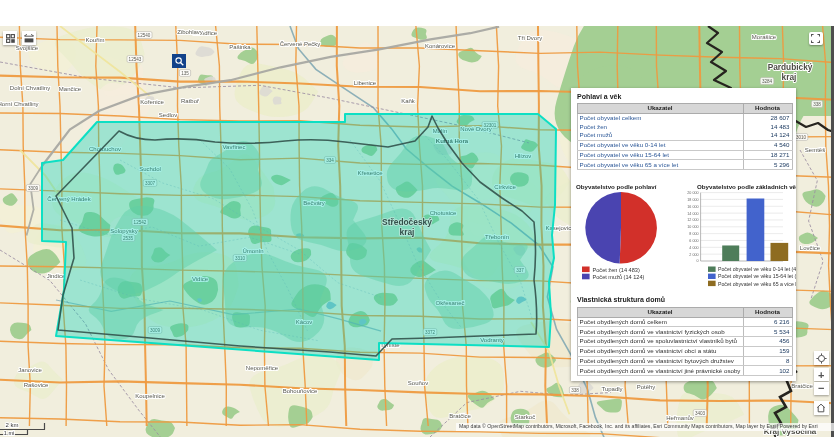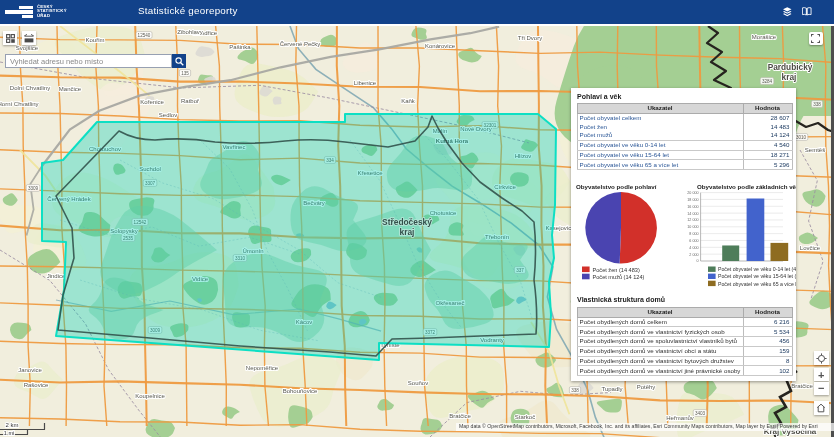--- a/index.html
+++ b/index.html
@@ -329,53 +329,38 @@
 <text x="790" y="434" font-size="8" fill="#4c4c44" text-anchor="middle" font-weight="bold" stroke="#ffffff" stroke-width="2" paint-order="stroke" stroke-linejoin="round">Kraj Vysočina</text>
 <g stroke="#4a4a4a" stroke-width="1.2" fill="none">
         <path d="M0,429.5 H45 M44.5,423 V429.5 M0,434.5 H28 M27.5,429.5 V434.5"></path>
       </g>
 <text x="12" y="427" font-size="6" fill="#333" text-anchor="middle" stroke="#ffffff" stroke-width="2" paint-order="stroke" stroke-linejoin="round">2 km</text>
 <text x="9" y="434.6" font-size="5.5" fill="#333" text-anchor="middle" stroke="#ffffff" stroke-width="2" paint-order="stroke" stroke-linejoin="round">1 mi</text>
 </svg>
 
 <div id="rightstrip"></div>
 
-<div id="hdr">
-  <div class="lbar" style="left:19px;top:5.6px;width:14px;height:3px"></div>
-  <div class="lbar" style="left:5px;top:10.2px;width:28px;height:3.4px"></div>
-  <div class="lbar" style="left:22px;top:15.2px;width:11px;height:3.2px"></div>
-  <div id="logotxt">ČESKÝ<br>STATISTICKÝ<br>ÚŘAD</div>
-  <div class="title">Statistické georeporty</div>
-  <svg style="position:absolute;left:783px;top:6.5px" width="8.5" height="10.5" viewBox="0 0 10 12">
-    <path d="M5 0 L10 2.6 L5 5.2 L0 2.6 Z M1.4 4.5 L5 6.4 L8.6 4.5 L10 5.3 L5 7.9 L0 5.3 Z M1.4 7.2 L5 9.1 L8.6 7.2 L10 8 L5 10.6 L0 8 Z" fill="#fff"></path>
-  </svg>
-  <svg style="position:absolute;left:802px;top:6.8px" width="9.5" height="9" viewBox="0 0 11 10">
-    <path d="M0.5 0.8 Q2.8 0 5 1.2 L5 9 Q2.8 7.8 0.5 8.6 Z M10.5 0.8 Q8.2 0 6 1.2 L6 9 Q8.2 7.8 10.5 8.6 Z" fill="none" stroke="#fff" stroke-width="1"></path>
-    <path d="M5.5 1.2 L5.5 9.2" stroke="#fff" stroke-width="1"></path>
-  </svg>
-</div>
 <div style="position:absolute;left:0;top:24px;width:834px;height:2px;background:#fff;"></div>
 
 <div class="mapbtn" style="left:3px;top:31px;width:14px;height:14px;">
   <svg width="9" height="9" viewBox="0 0 9 9">
         <g fill="none" stroke="#4a4a4a" stroke-width="1.1">
           <rect x="0.6" y="0.6" width="3.2" height="3.2"></rect>
           <rect x="5.2" y="0.6" width="3.2" height="3.2"></rect>
           <rect x="0.6" y="5.2" width="3.2" height="3.2"></rect>
         </g>
         <rect x="5.2" y="5.2" width="3.6" height="3.6" fill="#4a4a4a"></rect>
       </svg>
 </div>
 <div class="mapbtn" style="left:22px;top:31px;width:14px;height:14px;">
   <svg width="10" height="9" viewBox="0 0 10 9">
         <path d="M0 2.2 L3 0.4 M10 2.2 L7 0.4 M1 2.2 H9" stroke="#4a4a4a" stroke-width="0.9" fill="none"></path>
         <rect x="0.6" y="4.4" width="8.8" height="4" fill="#4a4a4a"></rect>
       </svg>
 </div>
-<div id="search">Vyhledat adresu nebo místo</div>
 <div id="searchbtn">
       <svg width="9" height="9" viewBox="0 0 9 9">
         <circle cx="3.6" cy="3.6" r="2.7" fill="none" stroke="#fff" stroke-width="1.1"></circle>
         <path d="M5.7 5.7 L8.3 8.3" stroke="#fff" stroke-width="1.3"></path>
       </svg>
     </div>
 
 <div class="mapbtn" style="left:809px;top:31.8px;width:13.6px;height:13.6px;border-radius:2px;">
   <svg width="9" height="9" viewBox="0 0 9 9">
         <path d="M0.5 2.6 V0.5 H2.6 M6.4 0.5 H8.5 V2.6 M8.5 6.4 V8.5 H6.4 M2.6 8.5 H0.5 V6.4" fill="none" stroke="#555" stroke-width="1.1"></path>

